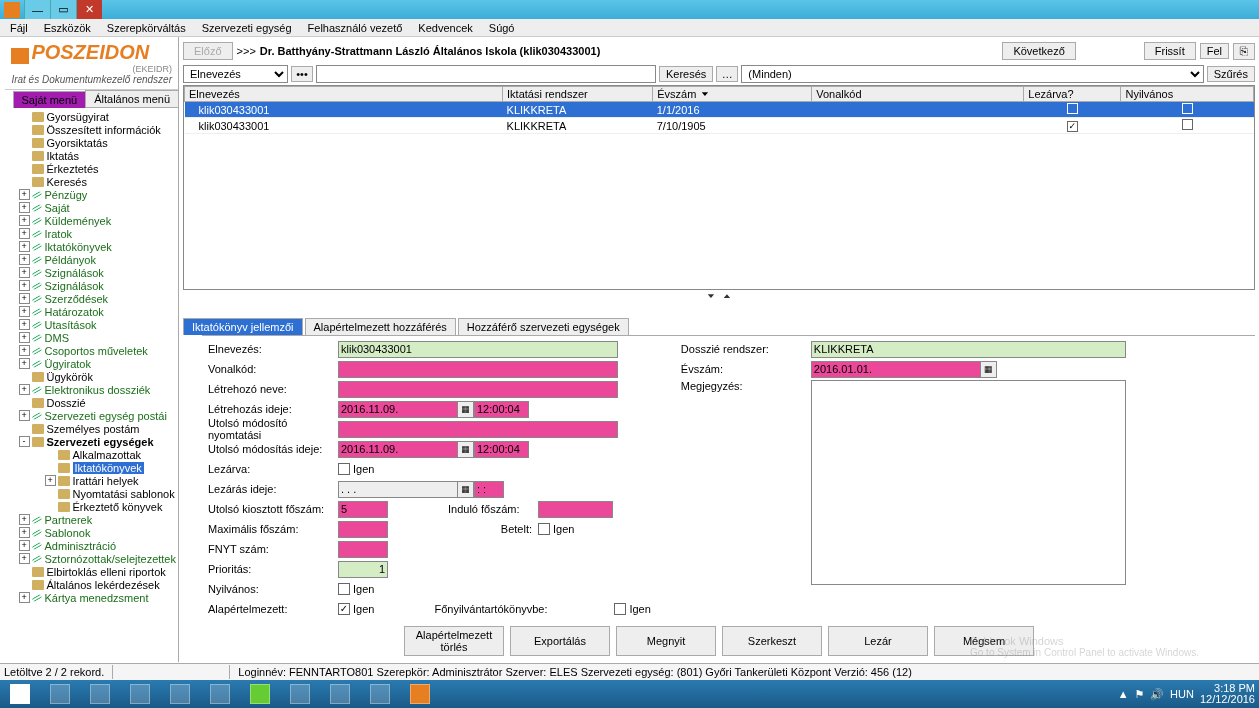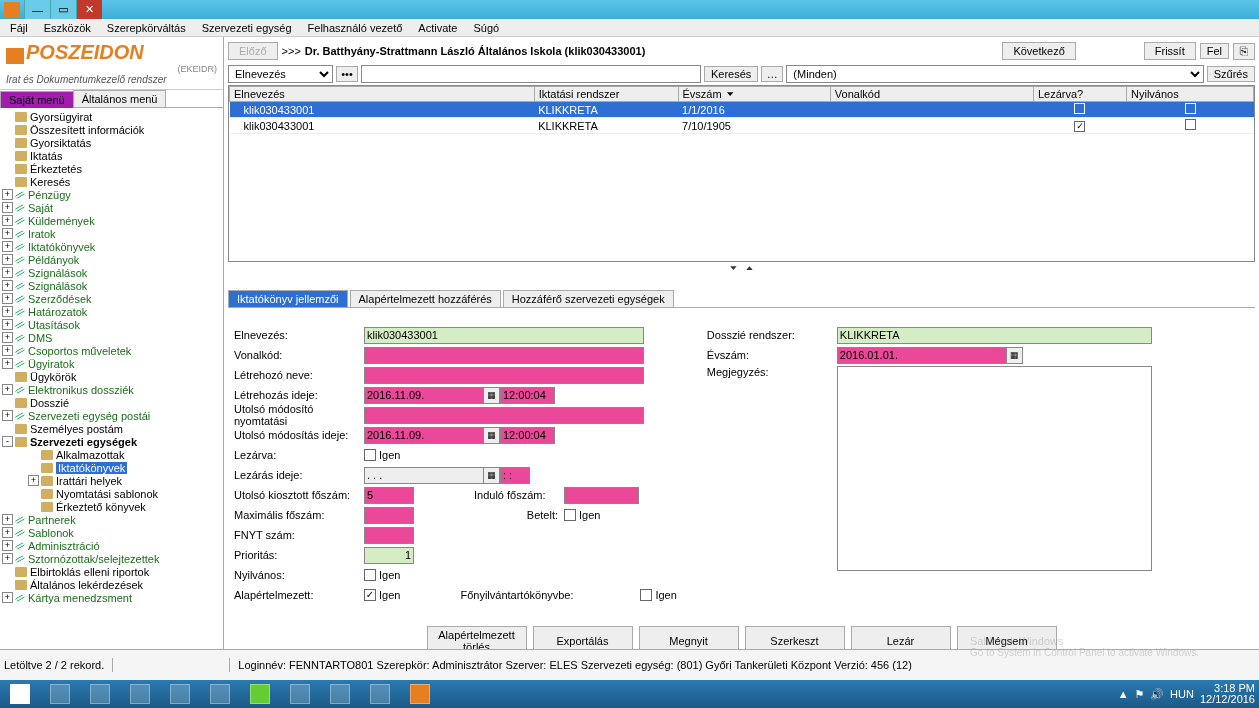--- a/index.html
+++ b/index.html
@@ -14,21 +14,21 @@
 .titlebar .winbtn.close { background: #c0392b; color:#fff; }
 
 
 .menubar { height: 18px; background: #eee; border-bottom: 1px solid #ccc; display: flex; align-items: center; padding: 0 2px; }
 .menubar .item { padding: 0 8px; cursor: default; }
 
 
 .main { display: flex; height: 625px; }
 
 
-.leftpanel { width: 224px; border-right: 1px solid #aaa; display: flex; flex-direction: column; }
+.leftpanel { width: 179px; border-right: 1px solid #aaa; display: flex; flex-direction: column; align-items: flex-end; }
 .logo { padding: 4px 6px; border-bottom: 1px solid #ccc; }
 .logo .brand { color: #e67e22; font-weight: bold; font-size: 20px; font-style: italic; letter-spacing:0px;}
 .logo .brandicon{display:inline-block;width:18px;height:16px;background:#e67e22;margin-right:2px;vertical-align:middle;}
 .logo .sub { font-size: 9px; color: #888; text-align:right; }
 .logo .sub2 { font-size: 10px; font-style: italic; color:#555;}
 
 .tabstrip { display:flex; border-bottom:1px solid #aaa; }
 .tabstrip .tab { padding: 2px 8px; border:1px solid #aaa; border-bottom:none; background:#eee; margin-right:-1px;}
 .tabstrip .tab.active { background:#a21caf; position:relative; top:1px;}
 
@@ -63,41 +63,41 @@
 .grid td{ border-bottom:1px solid #eee; padding:1px 4px; height:15px;}
 .grid tr.sel td{ background:#2d6fd2; color:#fff;}
 .grid .chk{ display:inline-block; width:11px; height:11px; border:1px solid #666; background:#fff; text-align:center; line-height:9px; font-size:9px;}
 .grid .chk.blue{ background:#2d6fd2; border-color:#fff;}
 .collapsebar{ text-align:center; padding:0; font-size:9px; color:#333;}
 
 .dtabs{ display:flex;margin-top:16px; }
 .dtab{ padding:2px 8px; border:1px solid #aaa; background:#eee; margin-right:2px; border-bottom:none;}
 .dtab.active{ background:#2d6fd2; color:#fff;}
 
-.detail{ border-top:1px solid #aaa; padding:18px 6px; display:flex; gap:30px;}
+.detail{ border-top:1px solid #aaa; padding:4px 6px; display:flex; gap:30px;margin-left:19px;}
 .col{ display:flex; flex-direction:column; gap:2px;}
 .row{ display:flex; align-items:center; height:18px;}
 .lblf{ width:130px;}
 .lblf2{ width:90px;}
 .fld{ border:1px solid #888; height:17px; padding:0 2px; background:#ec4899;}
 .fld.ro{ background:#d4edc4;}
 .fld.dt{ width:120px;}
 .fld.ddt{ width:120px; background:#eee;}
 .fld.tm{ width:55px;}
 .fld.sm{ width:50px;}
 .fld.lg{ width:280px;}
 .dpick{ width:16px; height:17px; border:1px solid #888; border-left:none; background:#eee; font-size:9px; text-align:center; line-height:15px;}
 .chkbox{ width:12px; height:12px; border:1px solid #666; display:inline-block; text-align:center; line-height:10px; font-size:10px; margin-right:3px;}
 .megjegy{ width:315px; height:205px; border:1px solid #888; background:#fff; resize:none;}
 
 .btnrow{ display:flex; gap:6px; justify-content:center; padding:4px 0;}
 .btnrow .btn{ width:100px; text-align:center;}
 
 
-.statusbar{ position:absolute; bottom:28px; left:0; right:0; height:31px; border-top:1px solid #aaa; background:#f5f5f5; display:flex; align-items:center; padding:0 4px; font-size:11px;}
+.statusbar{ position:absolute; bottom:28px; left:0; right:0; height:17px; border-top:1px solid #aaa; background:#f5f5f5; display:flex; align-items:center; padding:0 4px; font-size:11px;}
 .statusbar .sep{ border-left:1px solid #aaa; height:14px; margin:0 8px;}
 
 
 .taskbar{ position:absolute; bottom:0; left:0; right:0; height:28px; background:linear-gradient(#2a7ab0,#1a5a88); display:flex; align-items:center; }
 .taskbar .tbtn{ width:40px; height:28px; display:flex; align-items:center; justify-content:center; }
 .taskbar .tbtn span{ display:inline-block; width:20px; height:20px; background:#fff3; border:1px solid #fff5;}
 .taskbar .right{ margin-left:auto; display:flex; align-items:center; gap:6px; color:#fff; padding-right:4px;}
 .taskbar .clock{ text-align:right; font-size:10px; line-height:11px;}
 
 .watermark{ position:absolute; right:60px; bottom:50px; color:#888; opacity:.35; font-size:15px; pointer-events:none;}
@@ -116,21 +116,21 @@
     <div class="winbtn close">✕</div>
   </div>
 </div>
 
 <div class="menubar">
   <div class="item">Fájl</div>
   <div class="item">Eszközök</div>
   <div class="item">Szerepkörváltás</div>
   <div class="item">Szervezeti egység</div>
   <div class="item">Felhasználó vezető</div>
-  <div class="item">Activate</div>
+  <div class="item">Kedvencek</div>
   <div class="item">Súgó</div>
 </div>
 
 <div class="main">
 
   <div class="leftpanel">
     <div class="logo">
       <div><span class="brandicon"></span><span class="brand">POSZEIDON</span></div>
       <div class="sub">(EKEIDR)</div>
       <div class="sub2">Irat és Dokumentumkezelő rendszer</div>

